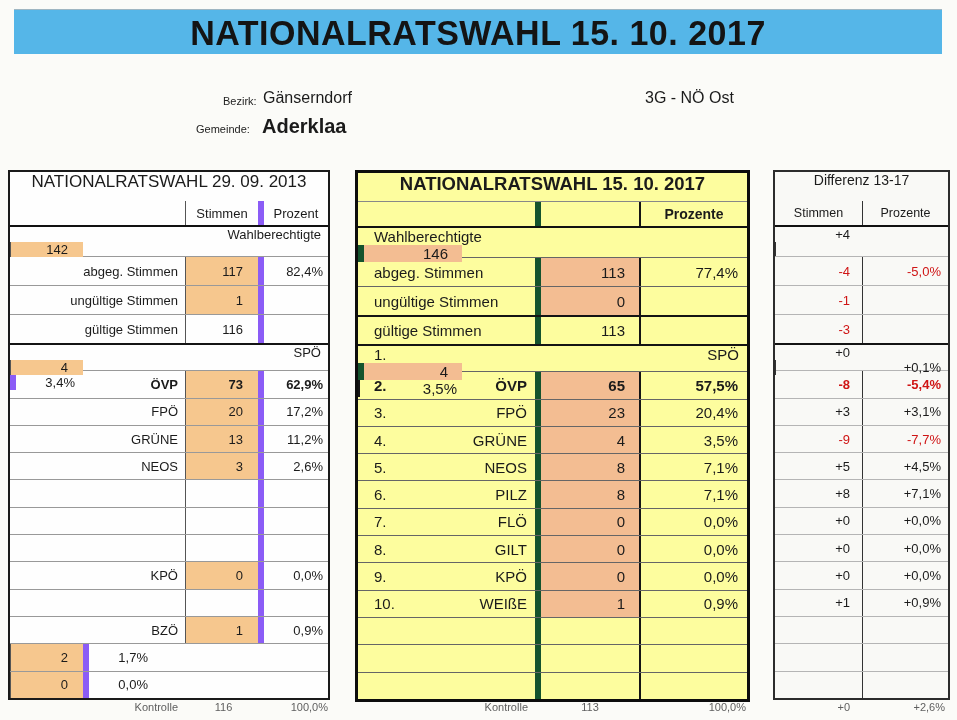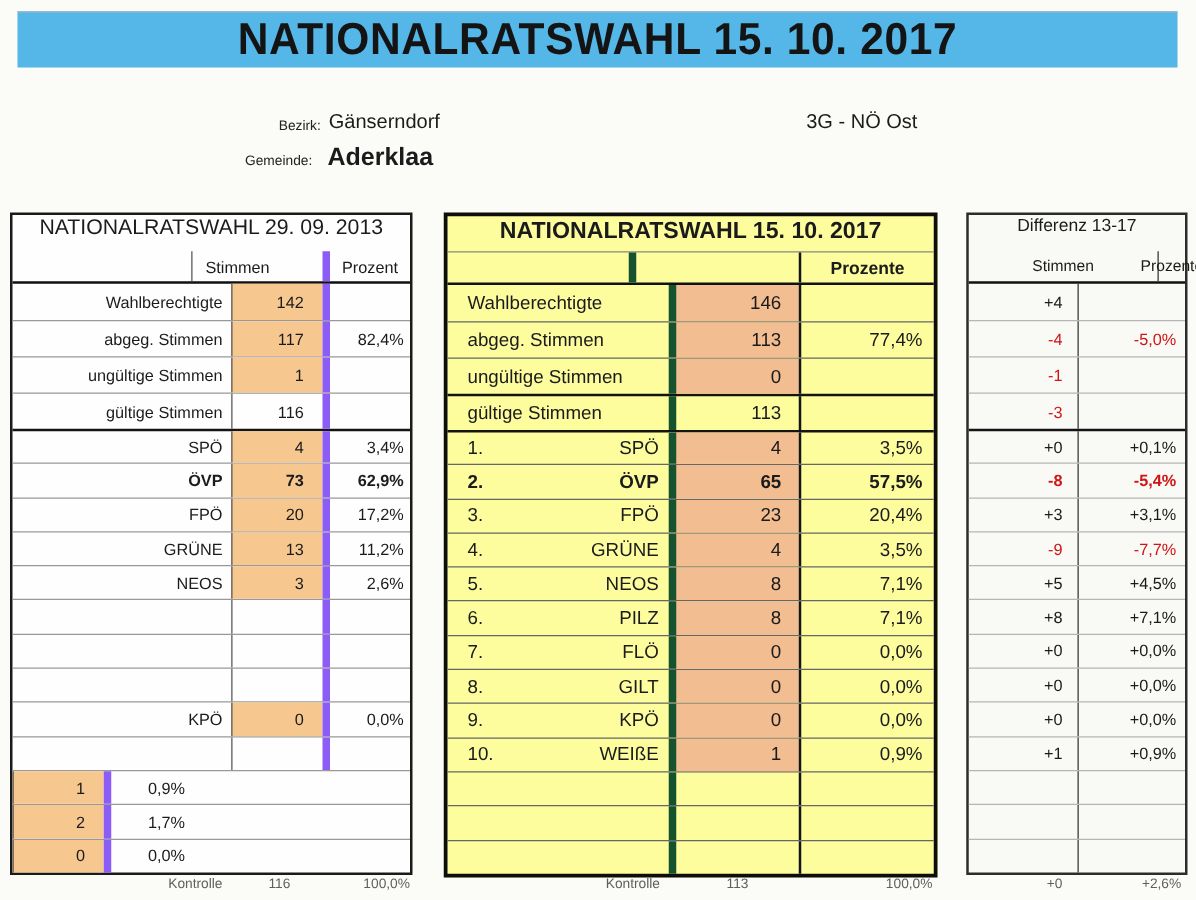--- a/index.html
+++ b/index.html
@@ -27,24 +27,24 @@
   .gemeinde-label{left:196px;top:123px;}
   .gemeinde-value{position:absolute;left:262px;top:115px;font-size:20px;font-weight:bold;}
   
   .tbl{position:absolute;top:170px;box-sizing:border-box;}
   .trow{display:flex;box-sizing:border-box;align-items:stretch;}
   .trow > div{display:flex;align-items:center;box-sizing:border-box;min-width:0;}
   .h-title{height:29px;justify-content:center;}
   .h-head{height:26px;border-bottom:2px solid #111;}
   .h-stat{height:29px;}
   .h-party{height:27.3px;}
-  .first{border-top:none !important;}
+  .first{border-top:none !important;flex-direction:column;}
   .thick-top{border-top:2px solid #141414 !important;}
   .bold{font-weight:bold;}
-  .center{justify-content:center !important;padding:0 !important;margin-left:32px;}
+  .center{justify-content:center !important;padding:0 !important;}
   .neg{color:var(--red,#cf1515);}
   
   .t2013{left:8px;width:322px;border:2px solid #1a1a1a;background:#fefefe;font-size:13px;}
   .t2013 .trow{border-top:1px solid #999;}
   .t2013 .h-title{border-top:none;font-size:17px;}
   .t2013 .h-head{border-top:none;}
   .t2013 .cl{flex:1;justify-content:flex-end;padding-right:7px;}
   .t2013 .cs{width:73px;border-left:1px solid #555;justify-content:flex-end;padding-right:15px;}
   .t2013 .cp{width:70px;border-left:6px solid #8b5cf6;justify-content:flex-end;padding-right:5px;}
   .t2013 .orange .cs{background:var(--orange13,#f6c78e);}
@@ -170,20 +170,21 @@
         <div class="cl">KPÖ</div>
         <div class="cs">0</div>
         <div class="cp">0,0%</div>
       </div>
       <div class="trow h-party">
         <div class="cl"></div>
         <div class="cs"></div>
         <div class="cp"></div>
       </div>
       <div class="trow h-party orange">
+        <div class="cl">BZÖ</div>
         <div class="cs">1</div>
         <div class="cp">0,9%</div>
       </div>
       <div class="trow h-party orange">
         <div class="cs">2</div>
         <div class="cp">1,7%</div>
       </div>
       <div class="trow h-party orange">
         <div class="cs">0</div>
         <div class="cp">0,0%</div>

